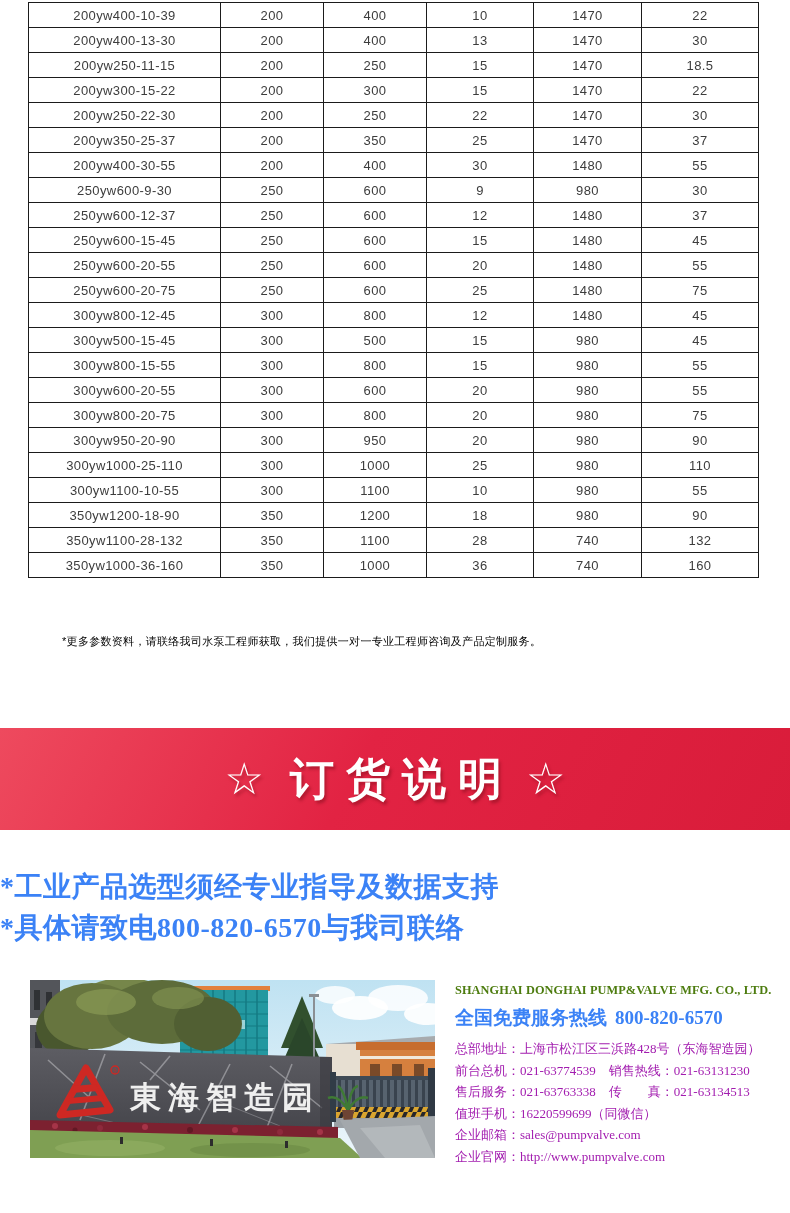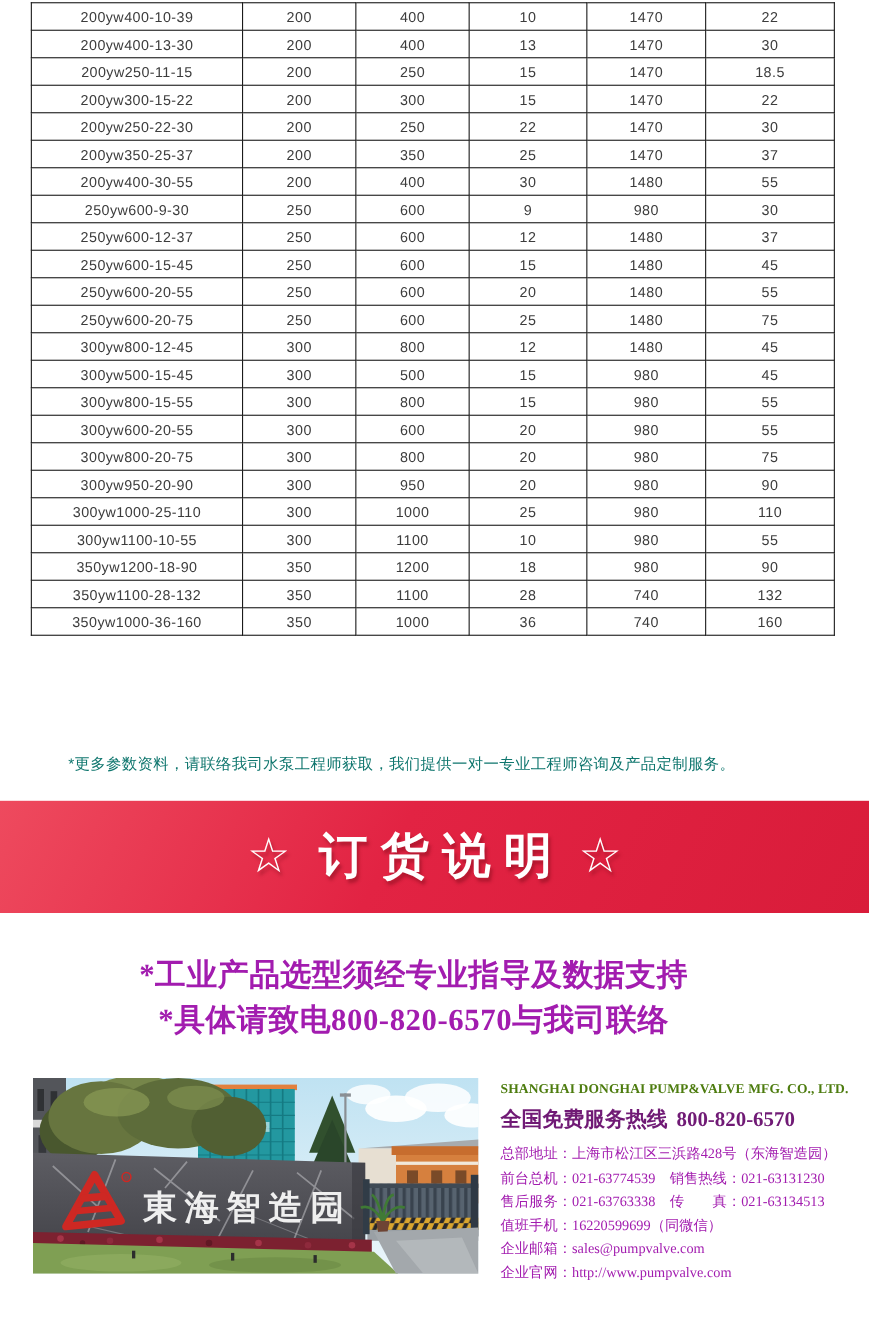--- a/index.html
+++ b/index.html
@@ -17,22 +17,22 @@
   }
   .spec-table td {
     border: 1px solid #1b1b1b; height: 25px; padding: 0;
     text-align: center; vertical-align: middle;
     font-size: 13px; color: #3c3c3c; letter-spacing: 0.4px;
     white-space: nowrap; overflow: hidden;
   }
 
   
   .note {
-    position: absolute; left: 62px; top: 686px;
-    font-size: 14px; color: #0f766e; letter-spacing: 0.3px;
+    position: absolute; left: 62px; top: 634px;
+    font-size: 11px; color: #000000; letter-spacing: 0.3px;
   }
 
   
   .banner {
     position: absolute; left: 0; top: 728px; width: 790px; height: 102px;
     background: linear-gradient(118deg, #ee4a5e 0%, #e22343 45%, #d91c3a 100%);
     display: flex; align-items: center; justify-content: center;
   }
   .banner-inner {
     display: flex; align-items: center; color: #ffffff;
@@ -40,41 +40,41 @@
   }
   .banner-star { font-size: 44px; line-height: 1; font-weight: normal; }
   .banner-title {
     font-size: 44px; font-weight: bold; letter-spacing: 12px;
     margin: 0 12px 0 26px; line-height: 1;
   }
 
   
   .slogan {
     position: absolute; left: 0; top: 866px; width: 752px;
-    text-align: center; font-family: "Liberation Serif", serif;
-    font-weight: bold; font-size: 28px; color: #a21caf; line-height: 41px;
+    text-align: left; font-family: "Liberation Serif", serif;
+    font-weight: bold; font-size: 28px; color: #3b82f6; line-height: 41px;
     letter-spacing: 0.5px;
   }
 
   
   .bottom { position: absolute; left: 30px; top: 980px; width: 732px; display: flex; }
   .photo { width: 405px; height: 178px; flex: 0 0 405px; display: block; }
   .info { margin-left: 20px; width: 307px; }
   .company-cn {
     font-size: 26px; font-weight: bold; color: #101010;
     letter-spacing: 0.5px; white-space: nowrap; line-height: 30px;
   }
   .company-en {
     font-family: "Liberation Serif", serif; font-weight: bold;
     font-size: 12.3px; color: #4d7c0f; margin-top: 3px;
     white-space: nowrap; letter-spacing: 0.1px;
   }
   .hotline {
     margin-top: 7px; font-family: "Liberation Serif", serif; font-weight: bold;
-    font-size: 19px; color: #701a75; white-space: nowrap;
+    font-size: 19px; color: #3b82f6; white-space: nowrap;
   }
   .hotline-number { margin-left: 8px; }
   .contacts {
     margin-top: 7px; font-family: "Liberation Serif", serif; font-weight: normal;
     font-size: 13px; color: #a21caf;
   }
   .contact-line { line-height: 21.6px; white-space: nowrap; }
 </style>
 </head>
 <body>

